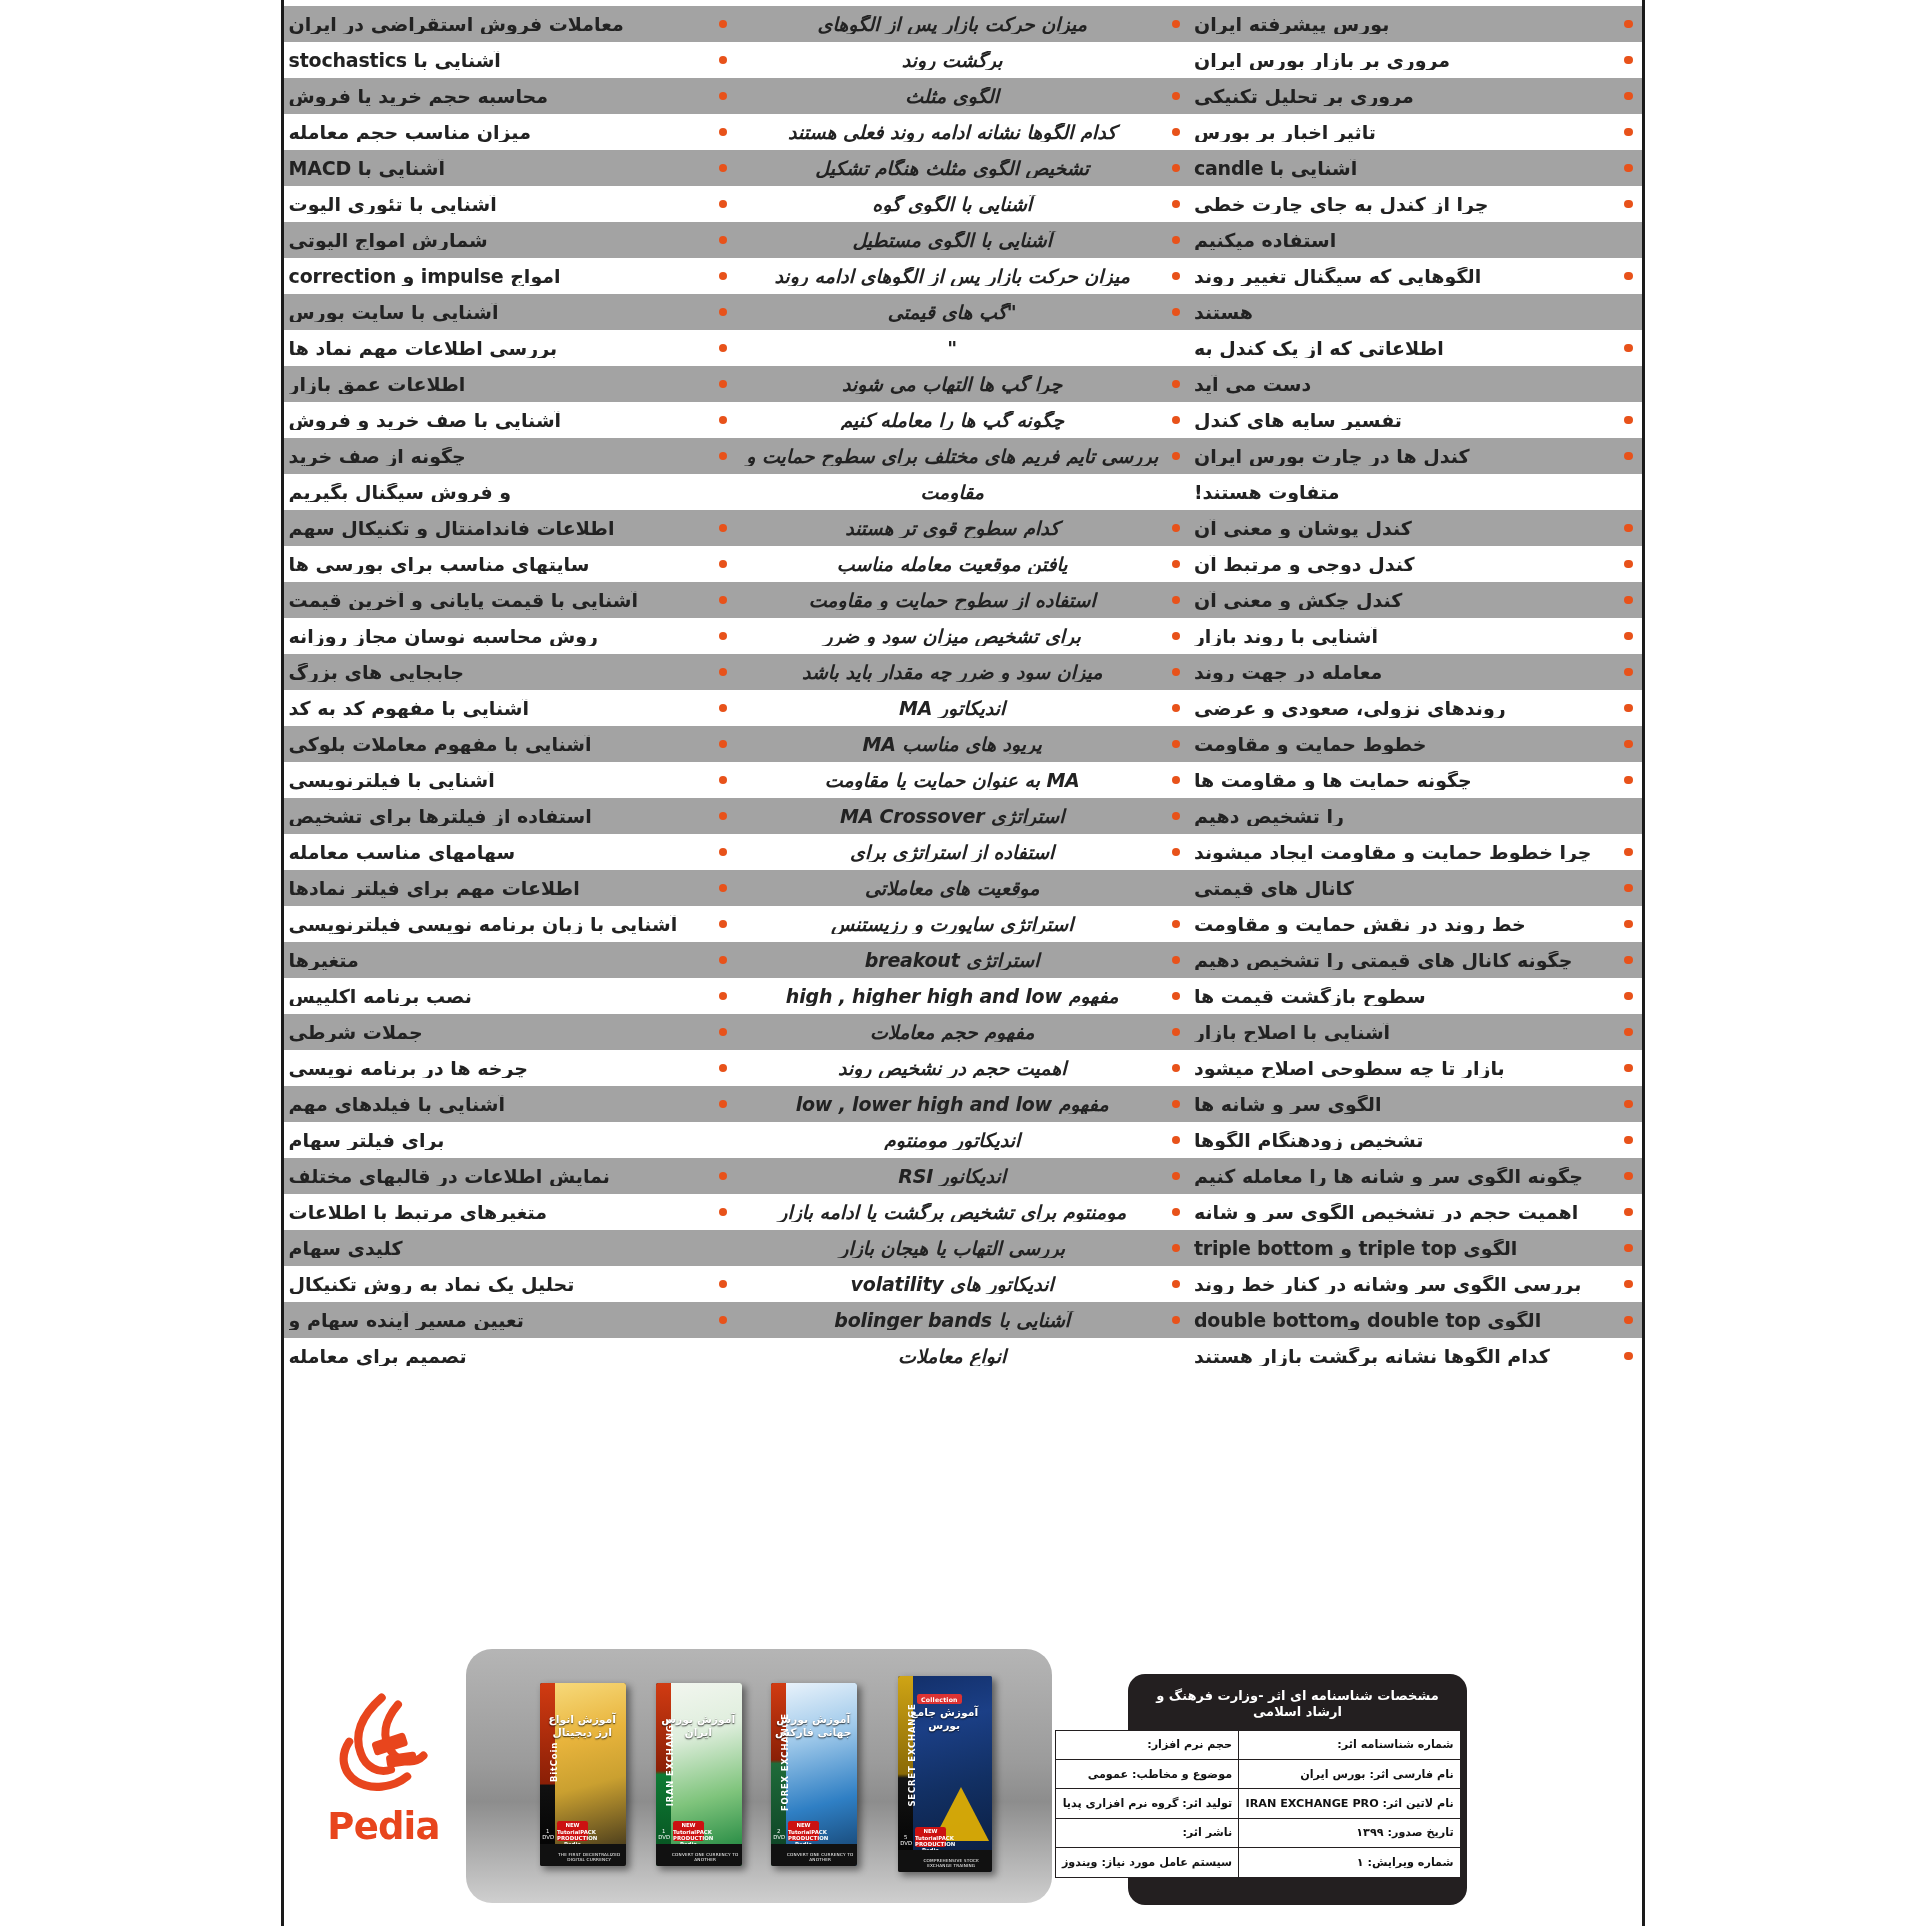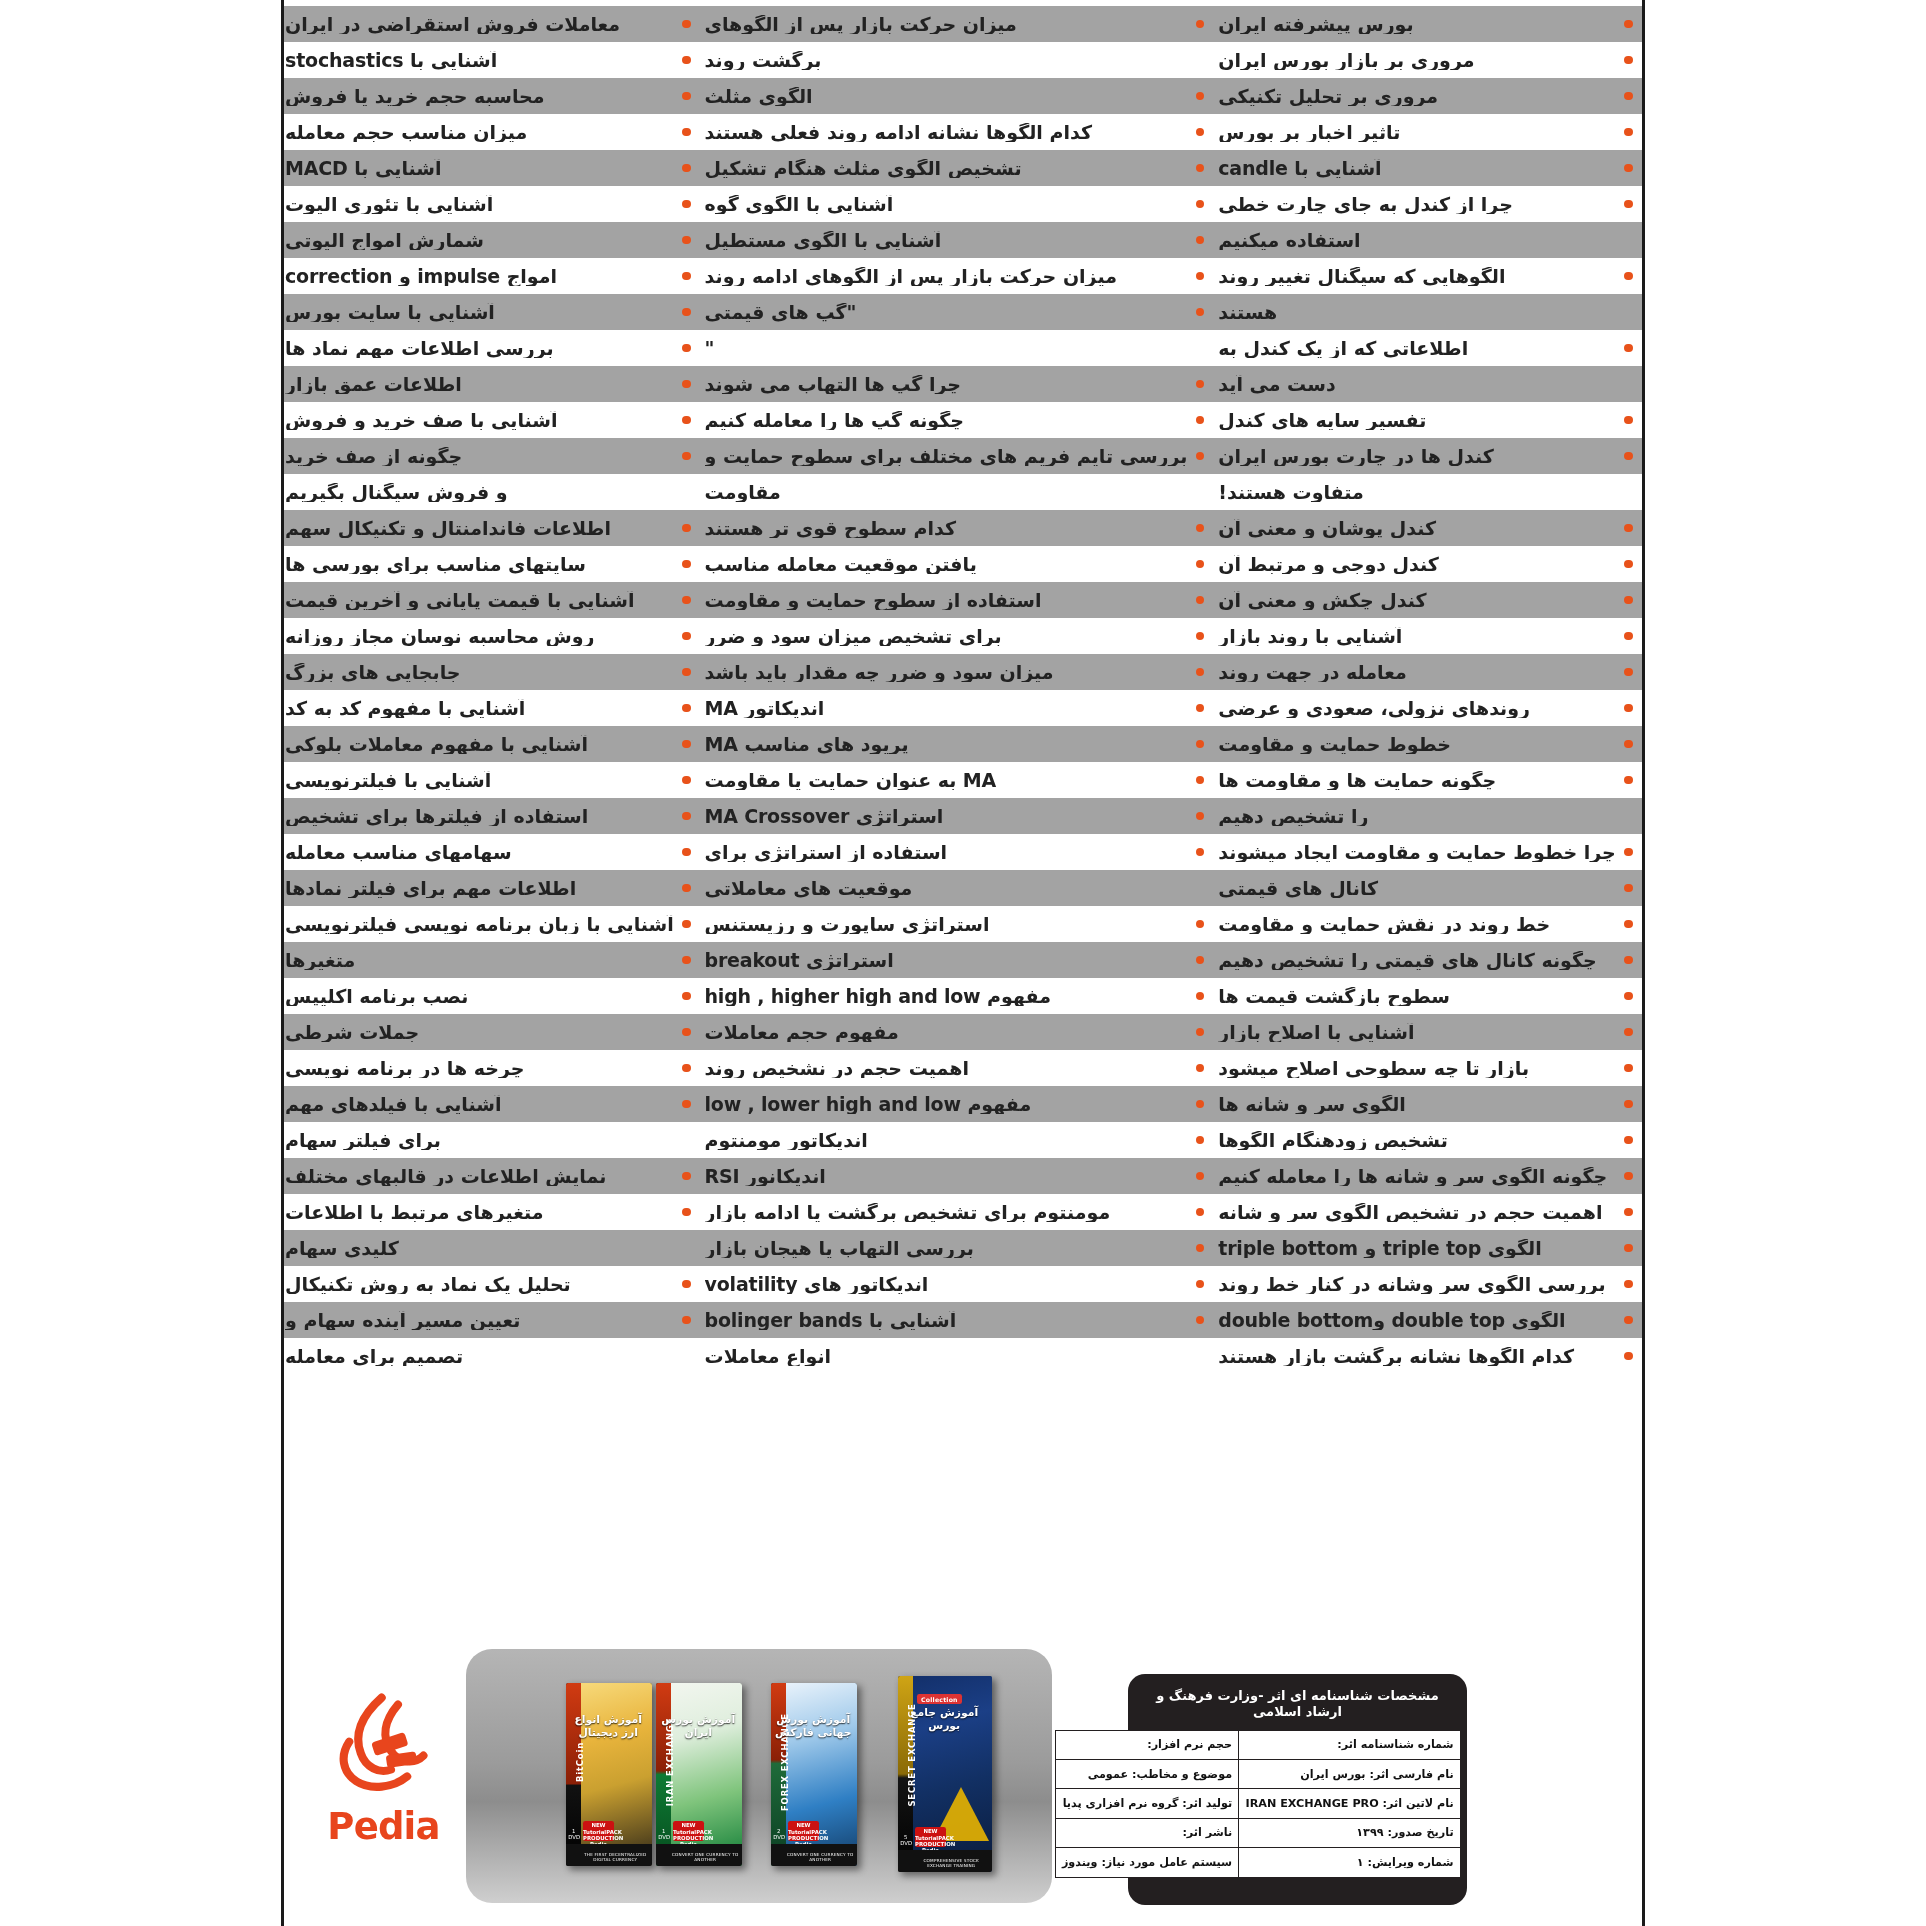--- a/index.html
+++ b/index.html
@@ -45,21 +45,21 @@
     text-align:left;
     direction:rtl;
     font-size:19px;
     font-weight:bold;
     color:#222222;
     letter-spacing:-0.2px;
     line-height:1;
     overflow:hidden;
   }
   .col:nth-child(1) .row .txt{ text-align:left; }
-  .col:nth-child(2) .row .txt{ text-align:left; }
+  .col:nth-child(2) .row .txt{ text-align:center;font-style:italic; }
   .col:nth-child(3) .row .txt{ text-align:left; }
 
   
   .bottom{
     position:absolute; left:0; top:1638px; width:100%; height:288px;
     background:#ffffff;
   }
 
   
   .spec{
@@ -127,21 +127,21 @@
     position:absolute; left:17px; bottom:25px; width:31px; height:20px;
     background:#cc1111; border-radius:2.3px; color:#fff;
     font-size:5.4px; font-weight:bold; text-align:center; line-height:1.15;
     padding-top:1.5px; box-sizing:border-box; direction:ltr;
   }
   .pbox .dvd{
     position:absolute; left:2.3px; bottom:25px; width:10.8px;
     color:#fff; font-size:5.4px; text-align:center; direction:ltr; line-height:1.2;
   }
 
-  #b1{ left:74px;margin-left:26px; }
+  #b1{ left:74px; }
   #b1 .spine{ background:linear-gradient(180deg,#d13b12 0%,#8a1f06 55%,#111 56%,#000 100%); }
   #b1 .face{ background:linear-gradient(165deg,#f7d97a 0%,#e8b43c 30%,#caa030 55%,#2a2417 100%); }
   #b1 .cap{ background:linear-gradient(90deg,#1b1b1b 0%,#3a3a3a 100%); }
 
   #b2{ left:190px; }
   #b2 .spine{ background:linear-gradient(180deg,#d13b12 0%,#8a1f06 48%,#0e7a34 50%,#064d1e 100%); }
   #b2 .face{ background:linear-gradient(165deg,#f2f6ef 0%,#dfeedd 28%,#7fc47c 62%,#0c7a33 100%); }
   #b2 .cap{ background:linear-gradient(90deg,#1b1b1b 0%,#3a3a3a 100%); }
 
   #b3{ left:305px; }

